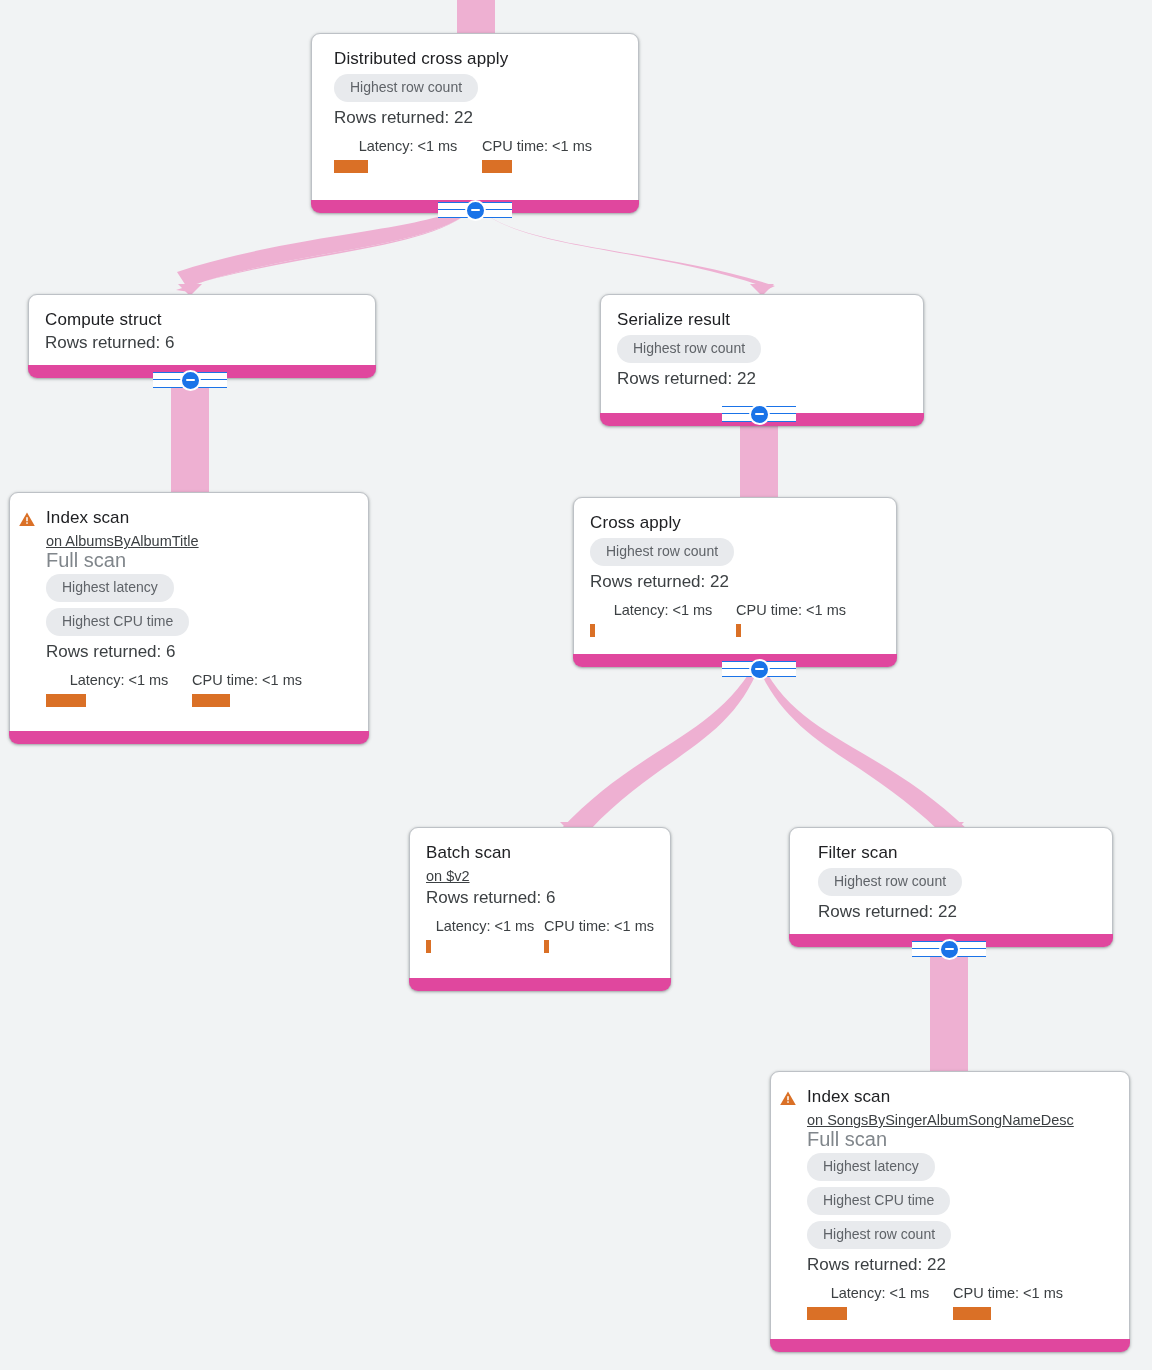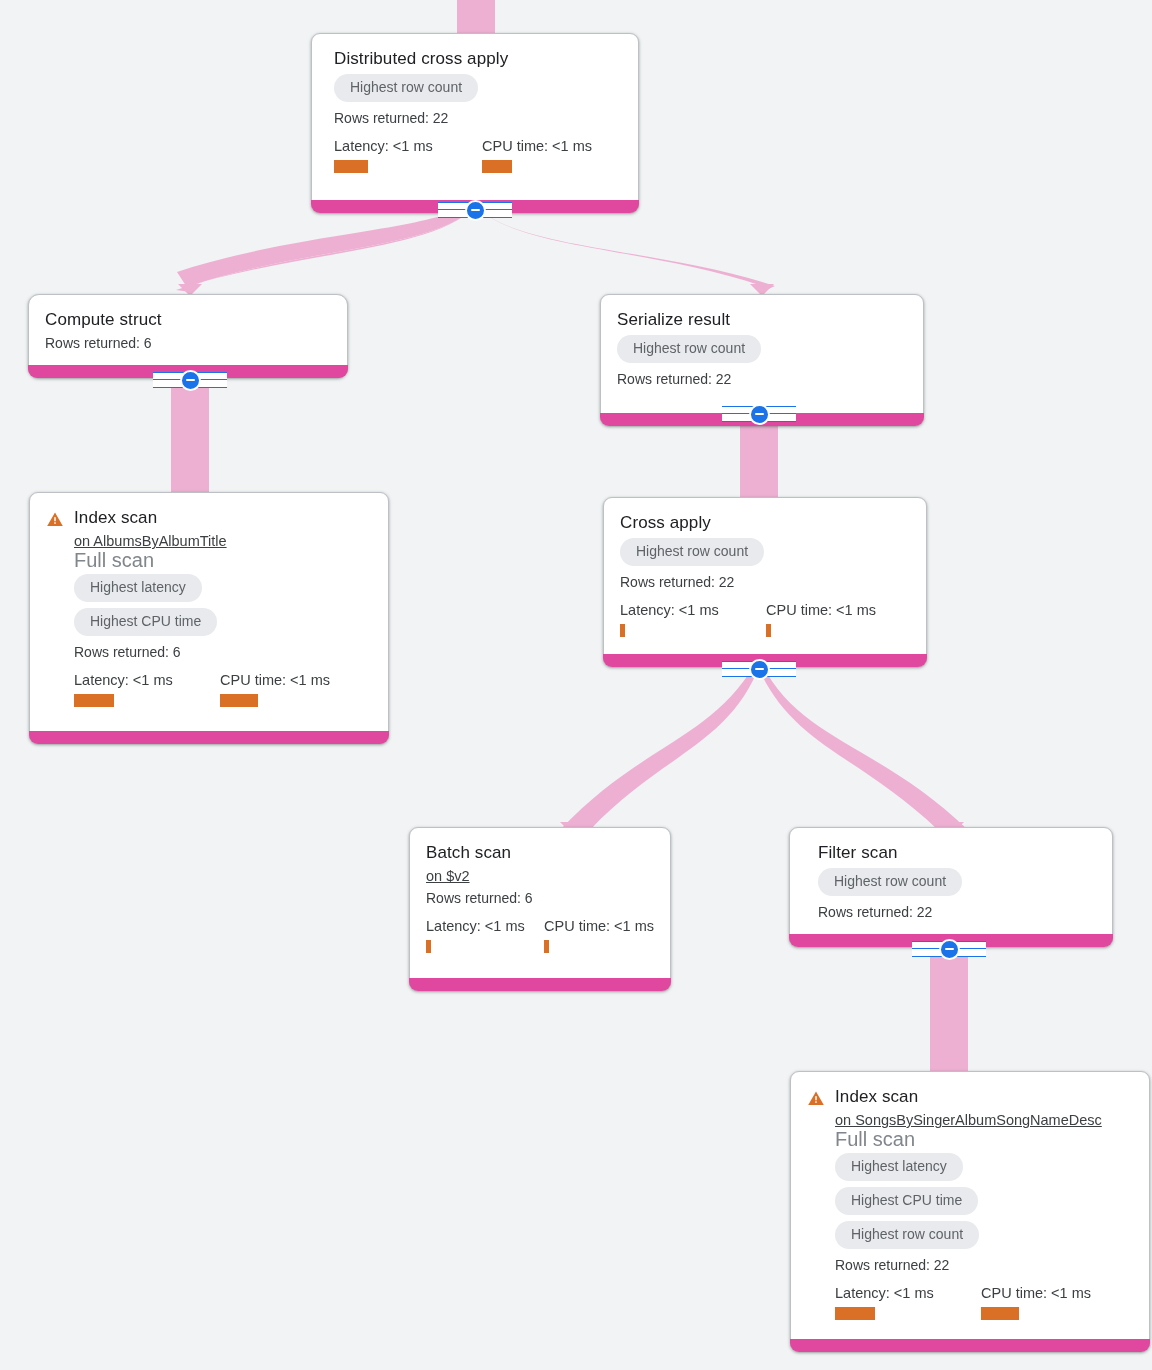--- a/index.html
+++ b/index.html
@@ -45,21 +45,21 @@
   }
   .node-bottom-bar {
     position: absolute;
     left: -1px;
     right: -1px;
     bottom: -1px;
     height: 13px;
     background: #e0479e;
     border-radius: 0 0 9px 9px;
   }
-  .node.has-warn { padding-left: 16px; margin-left: 20px; }
+  .node.has-warn { padding-left: 8px; }
 
   .title-row {
     display: flex;
     align-items: flex-start;
     gap: 10px;
   }
   .warn-icon {
     flex: 0 0 auto;
     width: 18px;
     height: 18px;
@@ -98,36 +98,37 @@
     color: #5f6368;
     font-size: 14px;
     line-height: 17px;
     padding: 5px 16px 6px 16px;
     border-radius: 14px;
     margin-bottom: 6px;
     white-space: nowrap;
   }
   .badges .badge { display: block; width: fit-content; text-align: center; }
   .rows-returned {
-    font-size: 14px;
+    font-size: 17px;
     line-height: 20px;
     color: #3c4043;
     margin-top: 2px;
     white-space: nowrap;
   }
   .metrics {
     display: flex;
     margin-top: 9px;
   }
   .metric { position: relative; }
   .metric-label {
     font-size: 14.5px;
     line-height: 19px;
     color: #3c4043;
     white-space: nowrap;
+    text-align: center;
   }
   .metric-bar {
     height: 13px;
     background: #da7026;
     margin-top: 4px;
   }
 
   
   .toggle {
     position: absolute;
@@ -253,21 +254,21 @@
         </div>
       </div>
     </div>
     <div class="node-bottom-bar"></div>
   </div>
   <div class="toggle" style="left:438px; top:199px;">
     <div class="rail"></div>
     <div class="knob"></div>
   </div>
 
-  <div class="node" style="left:28px; top:294px; width:320px; height:84px;border-radius:11px;">
+  <div class="node" style="left:28px; top:294px; width:348px; height:84px;">
     <div class="body">
       <div class="title-row">
         <div class="title-block">
           <div class="node-title">Compute struct</div>
           <div class="rows-returned">Rows returned: 6</div>
         </div>
       </div>
     </div>
     <div class="node-bottom-bar"></div>
   </div>
@@ -321,21 +322,21 @@
               <div class="metric-label">CPU time: &lt;1 ms</div>
               <div class="metric-bar" style="width:38px;"></div>
             </div>
           </div>
         </div>
       </div>
     </div>
     <div class="node-bottom-bar"></div>
   </div>
 
-  <div class="node" style="left:603px; top:497px; width:324px; height:170px;">
+  <div class="node" style="left:573px; top:497px; width:324px; height:170px;">
     <div class="body">
       <div class="title-row">
         <div class="title-block">
           <div class="node-title">Cross apply</div>
           <div class="badges">
             <span class="badge">Highest row count</span>
           </div>
           <div class="rows-returned">Rows returned: 22</div>
           <div class="metrics">
             <div class="metric" style="width:146px;">

